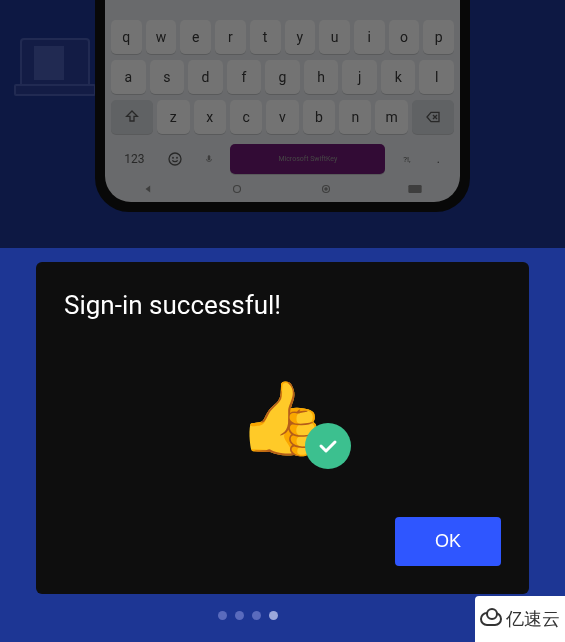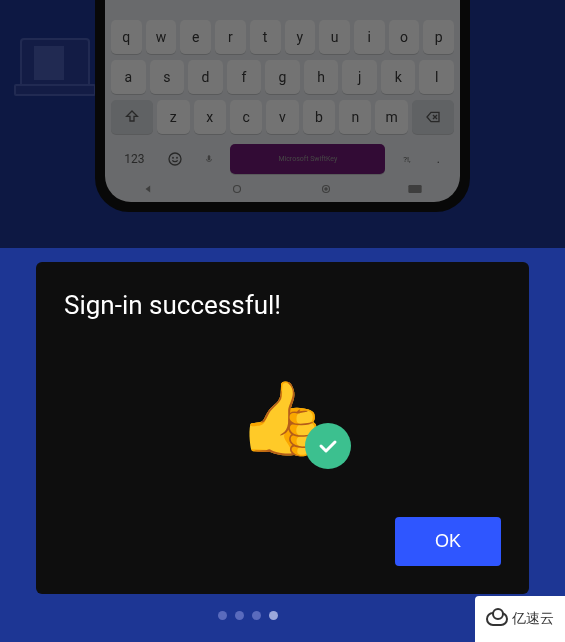--- a/index.html
+++ b/index.html
@@ -203,21 +203,21 @@
 
   
   .watermark {
     position:absolute;
     right:0; bottom:0;
     width:90px; height:46px;
     background:#fff;
     display:flex;
     align-items:center;
     justify-content:center;
-    font-size:14px;
+    font-size:18px;
     color:#333;
     font-weight:500;
     border-top-left-radius:4px;
   }
   .watermark .cloud {
     width:22px;height:14px;border:2px solid #333;border-radius:10px;
     margin-right:4px; position:relative;
   }
   .watermark .cloud::before {
     content:""; position:absolute; top:-6px; left:4px;

